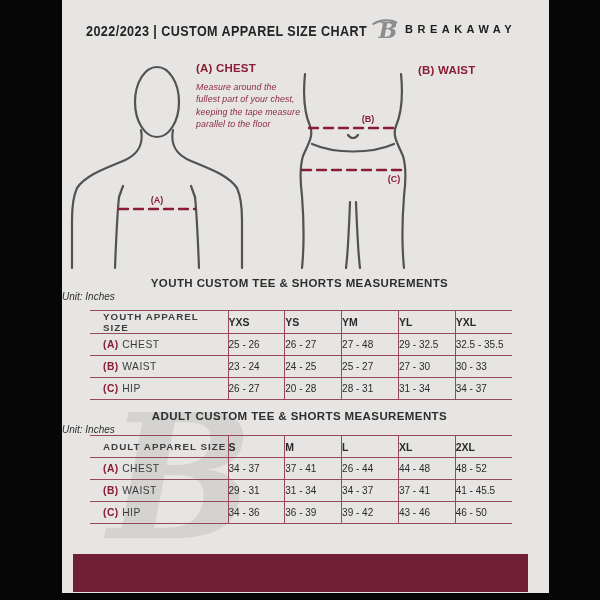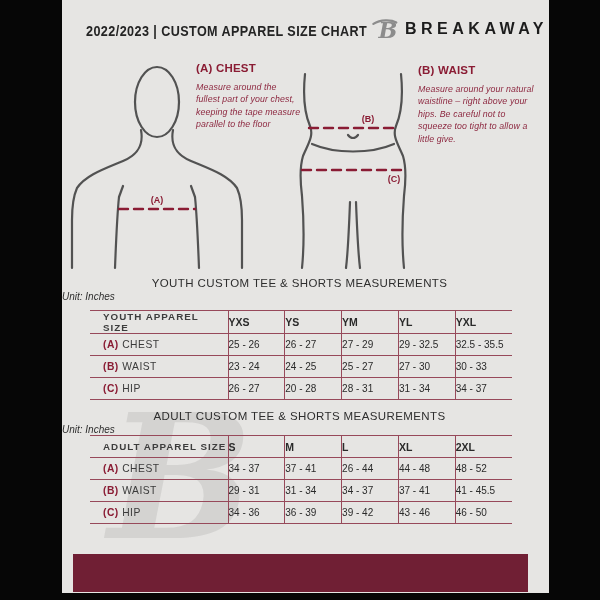--- a/index.html
+++ b/index.html
@@ -13,37 +13,37 @@
     padding-left:12px;
   }
   
   .header-title {
     position:absolute; left:24px; top:22px; font-weight:bold; font-size:15px;
     color:#242424; letter-spacing:0.5px; white-space:nowrap;
     transform:scaleX(0.84); transform-origin:left center;
   }
   .brand { position:absolute; left:310px; top:14px; display:flex; align-items:center; }
   .brand-text {
-    font-weight:bold; font-size:16px; letter-spacing:4.5px; color:#1c1c1c; margin-left:5px;
+    font-weight:bold; font-size:11px; letter-spacing:4.5px; color:#1c1c1c; margin-left:5px;
   }
   
   .fig { position:absolute; z-index:1; }
   .fig path, .fig ellipse { fill:none; stroke:#525252; stroke-width:2.2; stroke-linecap:round; }
   .fig .dash { stroke:#8a1c34; stroke-width:2.4; stroke-dasharray:9 6; }
   .fig text { font-family:"Liberation Sans",sans-serif; font-size:9px; font-weight:bold; fill:#8a1c34; }
   .note { position:absolute; z-index:2; }
   .note h3 { margin:0 0 7px 0; font-size:11.5px; font-weight:bold; color:#8a1c34; letter-spacing:0.2px; }
   .note p  { margin:0; font-size:8.8px; font-style:italic; color:#8d2840; line-height:1.42; letter-spacing:0.1px; }
   .note-chest { left:134px; top:62px; width:106px; }
   .note-waist { left:356px; top:64px; width:116px; }
   .note-hips  { left:356px; top:166px; width:116px; }
   
   .sec-title {
     position:absolute; left:0; width:475px; text-align:center; z-index:2;
-    font-weight:normal; font-size:11.5px; color:#2e2e2e; letter-spacing:0.4px;
+    font-weight:bold; font-size:11.5px; color:#2e2e2e; letter-spacing:0.4px;
   }
   .sec-unit {
     position:absolute; left:0; width:564px; text-align:left; z-index:2;
     font-style:italic; font-size:10px; color:#2e2e2e;
   }
   .youth-title { top:277px; } .youth-unit { top:291px; }
   .adult-title { top:410px; } .adult-unit { top:424px; }
   
   table.size-table {
     position:absolute; left:28px; width:422px; z-index:2;
@@ -114,21 +114,20 @@
       <text x="78" y="66" text-anchor="middle">(B)</text>
       <text x="104" y="126" text-anchor="middle">(C)</text>
     </svg>
 
     <div class="note note-chest">
       <h3>(A) CHEST</h3>
       <p>Measure around the fullest part of your chest, keeping the tape measure parallel to the floor</p>
     </div>
     <div class="note note-waist">
       <h3>(B) WAIST</h3>
-      <p>Measure around your natural waistline – right above your hips. Be careful not to squeeze too tight to allow a little give.</p>
     </div>
 
     <div class="watermark">B</div>
 
     <div class="sec-title youth-title">YOUTH CUSTOM TEE &amp; SHORTS MEASUREMENTS</div>
     <div class="sec-unit youth-unit">Unit: Inches</div>
     <table class="size-table" id="youth-table">
       <colgroup>
           <col class="c-label">
           <col>
@@ -143,21 +142,21 @@
         <th>YXS</th>
         <th>YS</th>
         <th>YM</th>
         <th>YL</th>
         <th>YXL</th>
       </tr>
       <tr>
         <td class="label-cell"><span class="marker">(A)</span> <span>CHEST</span></td>
         <td>25 - 26</td>
         <td>26 - 27</td>
-        <td>27 - 29</td>
+        <td>27 - 48</td>
         <td>29 - 32.5</td>
         <td>32.5 - 35.5</td>
       </tr>
       <tr>
         <td class="label-cell"><span class="marker">(B)</span> <span>WAIST</span></td>
         <td>23 - 24</td>
         <td>24 - 25</td>
         <td>25 - 27</td>
         <td>27 - 30</td>
         <td>30 - 33</td>

